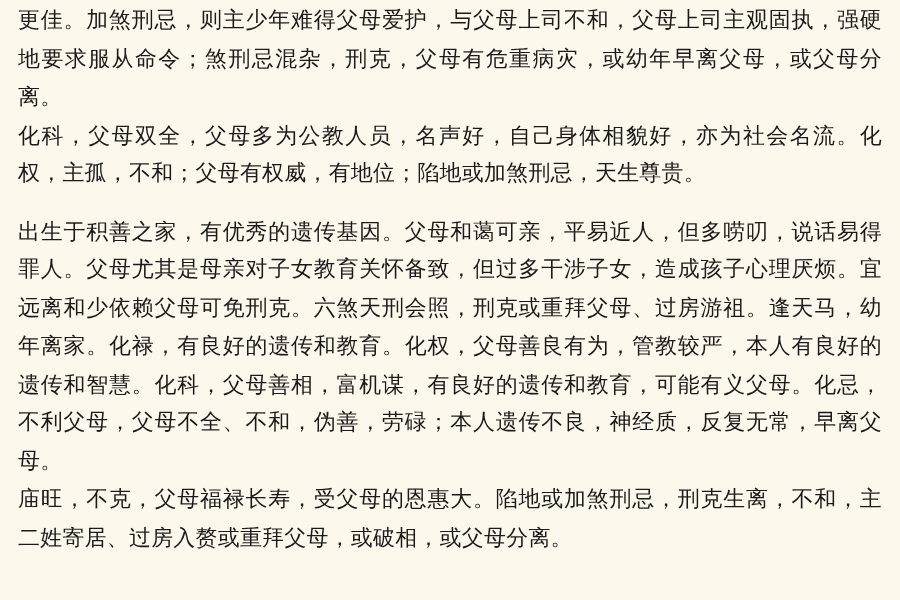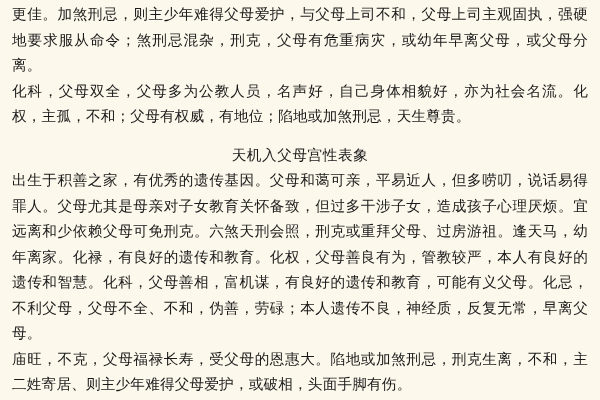--- a/index.html
+++ b/index.html
@@ -53,20 +53,19 @@
 <div class="page">
 
   <div class="block-top">
     <p class="para">更佳。加煞刑忌，则主少年难得父母爱护，与父母上司不和，父母上司主观固执，强硬地要求服从命令；煞刑忌混杂，刑克，父母有危重病灾，或幼年早离父母，或父母分离。</p>
     <p class="para">化科，父母双全，父母多为公教人员，名声好，自己身体相貌好，亦为社会名流。化权，主孤，不和；父母有权威，有地位；陷地或加煞刑忌，天生尊贵。</p>
   </div>
 
   <div class="divider"></div>
 
   <div>
-    <h2 class="section-title">天机入父母宫性表象</h2>
     <p class="para">出生于积善之家，有优秀的遗传基因。父母和蔼可亲，平易近人，但多唠叨，说话易得罪人。父母尤其是母亲对子女教育关怀备致，但过多干涉子女，造成孩子心理厌烦。宜远离和少依赖父母可免刑克。六煞天刑会照，刑克或重拜父母、过房游祖。逢天马，幼年离家。化禄，有良好的遗传和教育。化权，父母善良有为，管教较严，本人有良好的遗传和智慧。化科，父母善相，富机谋，有良好的遗传和教育，可能有义父母。化忌，不利父母，父母不全、不和，伪善，劳碌；本人遗传不良，神经质，反复无常，早离父母。</p>
     <div class="clip-bottom">
-      <p class="para">庙旺，不克，父母福禄长寿，受父母的恩惠大。陷地或加煞刑忌，刑克生离，不和，主二姓寄居、则主少年难得父母爱护，或破相，头面手脚有伤。</p>
+      <p class="para">庙旺，不克，父母福禄长寿，受父母的恩惠大。陷地或加煞刑忌，刑克生离，不和，主二姓寄居、过房入赘或重拜父母，或破相，或父母分离。</p>
     </div>
   </div>
 
 </div>
 
 </body></html>

